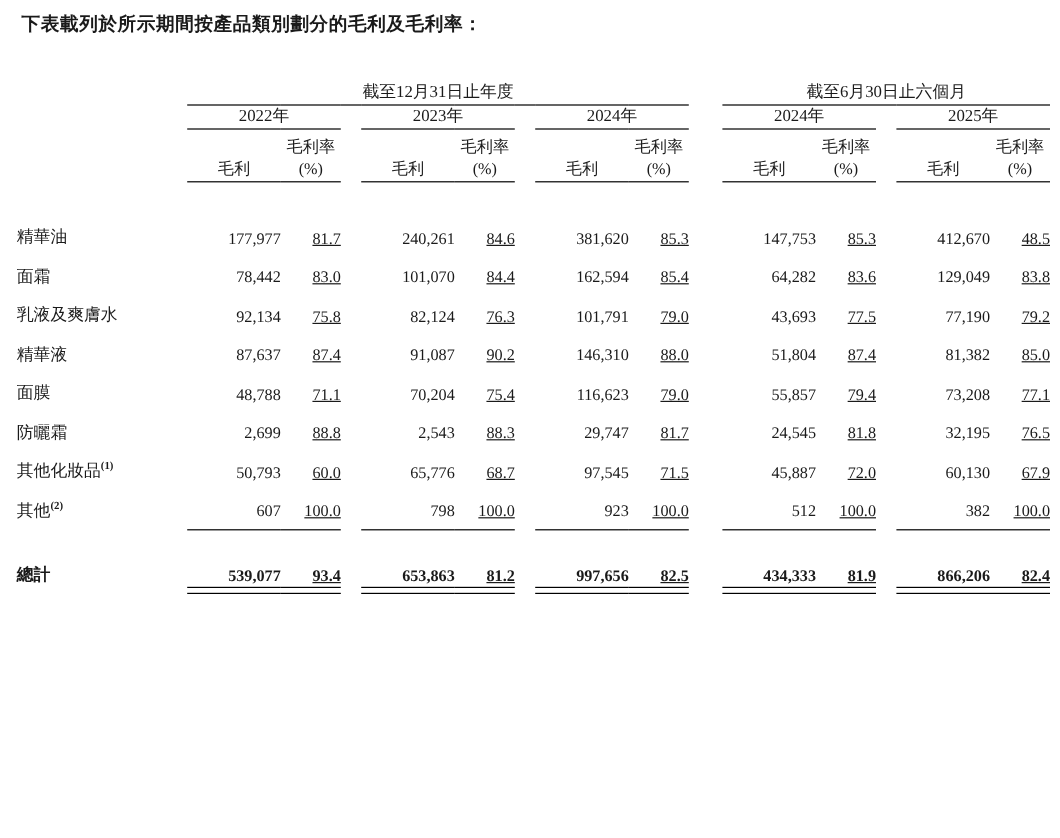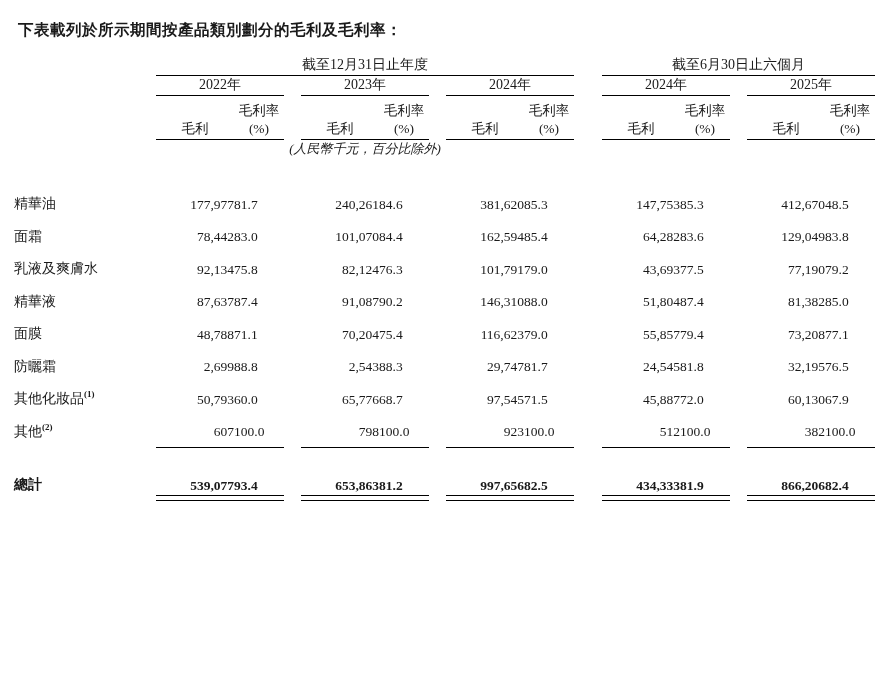--- a/index.html
+++ b/index.html
@@ -16,30 +16,30 @@
   }
   .page {
     position: relative;
     width: 883px;
     height: 698px;
     box-sizing: border-box;
   }
   .intro {
     position: absolute;
     left: 18px;
-    top: 20px;
+    top: 10px;
     font-size: 15.5px;
     font-weight: bold;
     letter-spacing: 0.5px;
     white-space: nowrap;
   }
   table.fin {
     position: absolute;
     left: 14px;
-    top: 56px;
+    top: 68px;
     border-collapse: collapse;
     font-size: 13.5px;
   }
   table.fin td, table.fin th {
     padding: 0;
     vertical-align: bottom;
     font-weight: normal;
   }
   
   col.c-label { width: 142px; }
@@ -60,23 +60,25 @@
     vertical-align: super;
     font-weight: bold;
   }
   .num {
     text-align: right;
     padding-right: 3px;
     font-size: 13.5px;
     white-space: nowrap;
   }
   .pct {
+    text-align: right;
     padding-right: 3px;
     font-size: 13.5px;
     white-space: nowrap;
+    text-decoration: underline;
   }
   .hdr-group {
     text-align: center;
     font-size: 14px;
     font-weight: bold;
     white-space: nowrap;
     padding-bottom: 3px;
   }
   .hdr-year {
     text-align: center;
@@ -249,25 +251,20 @@
         <td class="rule-thin"></td>
         <td class="rule-thin"></td>
         <td></td>
         <td class="rule-thin"></td>
         <td class="rule-thin"></td>
         <td></td>
         <td class="rule-thin"></td>
         <td class="rule-thin"></td>
       </tr>
 
-      <tr>
-        <td></td>
-        <td class="note" colspan="8">(人民幣千元，百分比除外)</td>
-        <td colspan="6"></td>
-      </tr>
 
       <tr class="spacer-lg">
           <td colspan="15"></td>
         </tr>
 
       <tr class="data">
         <td class="lbl"><span>精華油</span><span class="sup"></span></td>
         <td class="num">177,977</td>
         <td class="pct">81.7</td>
         <td></td>

